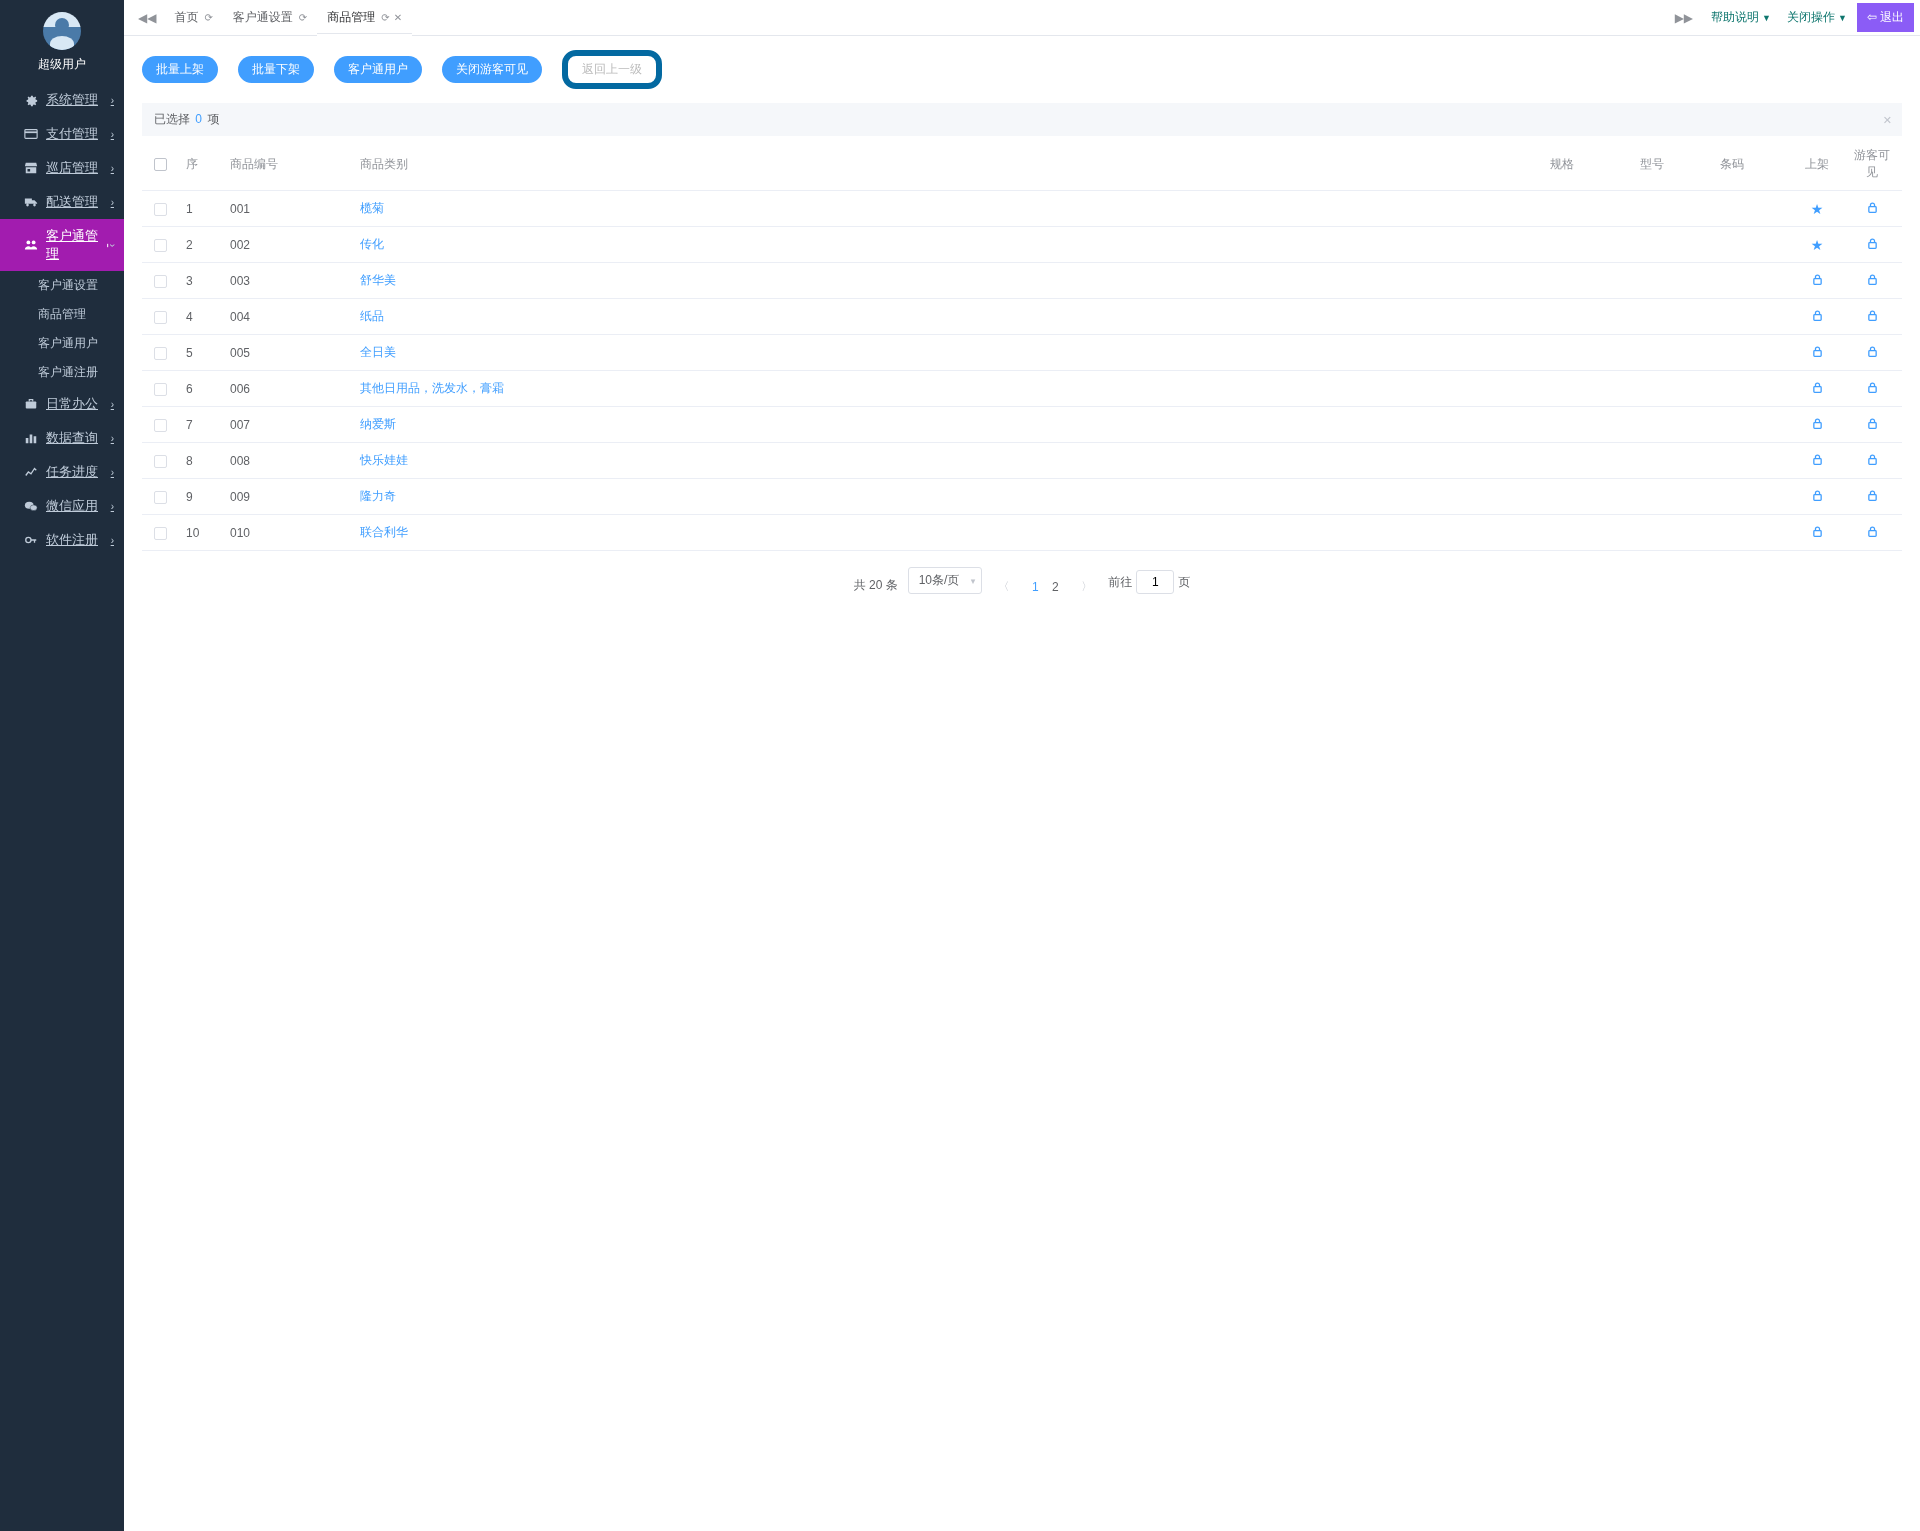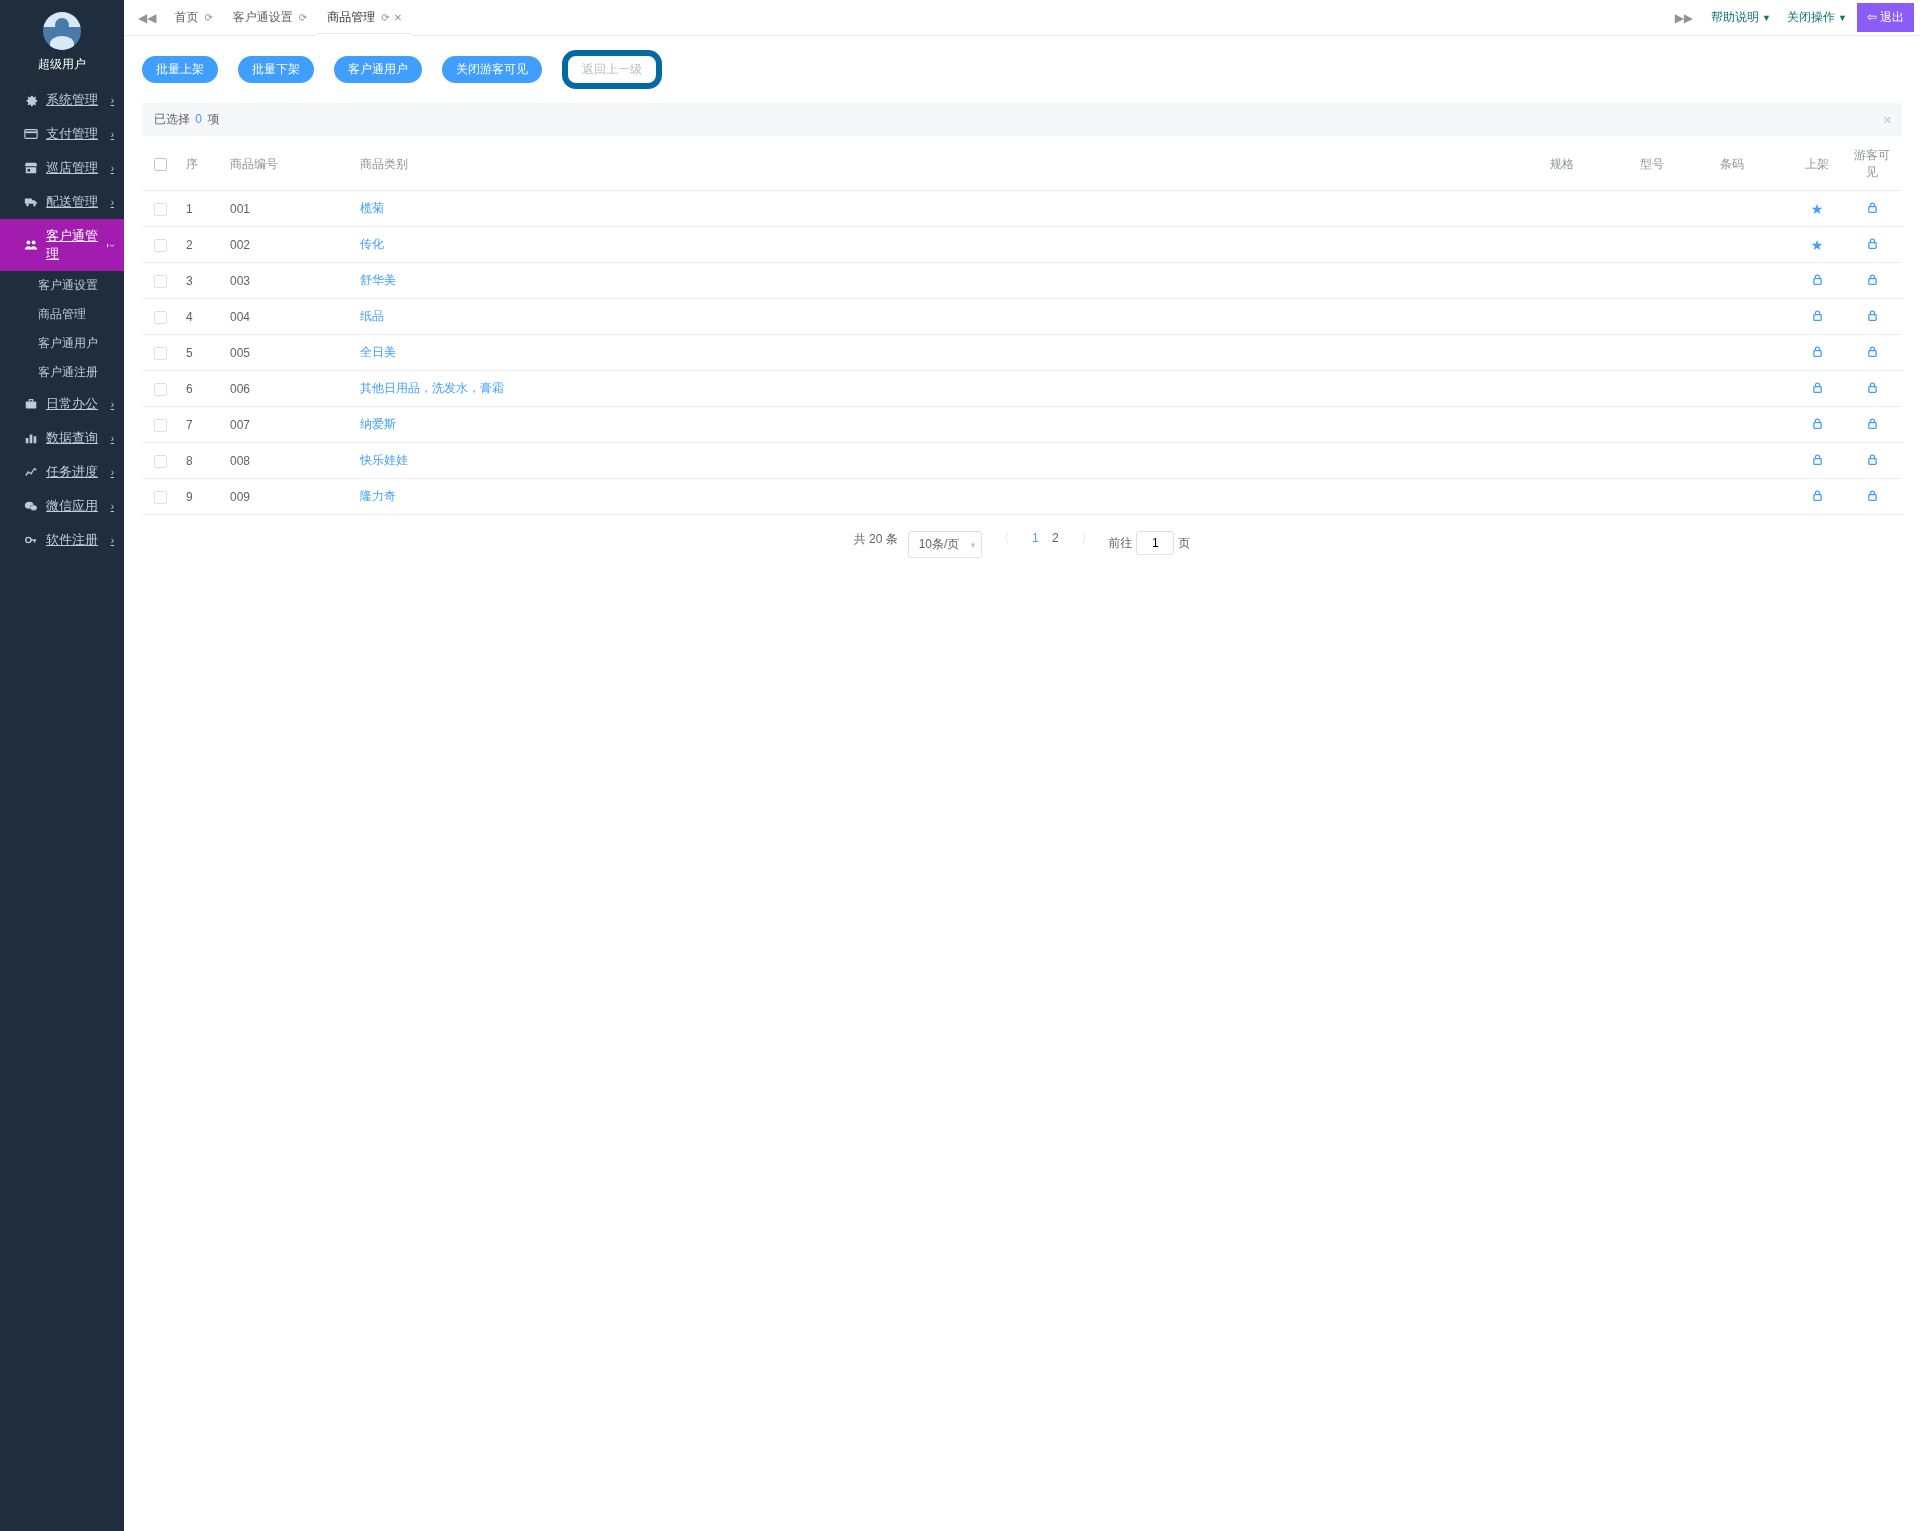--- a/index.html
+++ b/index.html
@@ -57,21 +57,21 @@
 th.col-barcode, td.col-barcode { width: 80px; }
 th.col-shelf, td.col-shelf { width: 50px; text-align: center; }
 th.col-guest, td.col-guest { width: 60px; text-align: center; }
 td.col-cat a { color: #409eff; text-decoration: none; cursor: pointer; margin-top: 17px; }
 .chk { width: 13px; height: 13px; border: 1px solid #dcdfe6; border-radius: 2px; display: inline-block; vertical-align: middle; cursor: pointer; }
 .chk.header { border-color: #c0c4cc; }
 
 .ico-star { color: #409eff; font-size: 14px; cursor: pointer; }
 .ico-lock { color: #409eff; font-size: 13px; cursor: pointer; }
 
-.pagination { display: flex; align-items: flex-start; justify-content: center; gap: 10px; padding: 16px 0; font-size: 12px; color: #606266; }
+.pagination { display: flex; align-items: flex-end; justify-content: center; gap: 10px; padding: 16px 0; font-size: 12px; color: #606266; }
 .page-select { border: 1px solid #dcdfe6; border-radius: 3px; padding: 4px 22px 4px 10px; font-size: 12px; background: #fff; position: relative; cursor: pointer; }
 .page-select::after { content: "▾"; position: absolute; right: 6px; top: 50%; transform: translateY(-50%); font-size: 9px; color: #c0c4cc; }
 .page-nav-btn { color: #c0c4cc; padding: 0 6px; cursor: pointer; font-size: 11px; }
 .page-num { padding: 0 6px; cursor: pointer; min-width: 20px; text-align: center; }
 .page-num.active { color: #409eff; font-weight: 500; }
 .page-goto { display: flex; align-items: center; gap: 4px; }
 .page-goto input { width: 38px; height: 24px; border: 1px solid #dcdfe6; border-radius: 3px; text-align: center; font-size: 12px; }
 
 
 .nav-icon svg { width: 14px; height: 14px; fill: currentColor; }
@@ -365,20 +365,37 @@
               <td class="col-guest"><span class="ico-lock"><svg width="13" height="13" viewBox="0 0 16 16" fill="none" stroke="#409eff" stroke-width="1.6">
                     <rect x="3.5" y="7" width="9" height="7" rx="1"></rect>
                     <path d="M5.5 7V5a2.5 2.5 0 015 0v2"></path>
                   </svg></span></td>
             </tr>
             <tr>
               <td class="col-chk"><span class="chk"></span></td>
               <td class="col-seq">9</td>
               <td class="col-code">009</td>
               <td class="col-cat"><a>隆力奇</a></td>
+              <td class="col-spec"></td>
+              <td class="col-model"></td>
+              <td class="col-barcode"></td>
+              <td class="col-shelf"><span class="ico-lock"><svg width="13" height="13" viewBox="0 0 16 16" fill="none" stroke="#409eff" stroke-width="1.6">
+                    <rect x="3.5" y="7" width="9" height="7" rx="1"></rect>
+                    <path d="M5.5 7V5a2.5 2.5 0 015 0v2"></path>
+                  </svg></span></td>
+              <td class="col-guest"><span class="ico-lock"><svg width="13" height="13" viewBox="0 0 16 16" fill="none" stroke="#409eff" stroke-width="1.6">
+                    <rect x="3.5" y="7" width="9" height="7" rx="1"></rect>
+                    <path d="M5.5 7V5a2.5 2.5 0 015 0v2"></path>
+                  </svg></span></td>
+            </tr>
+            <tr>
+              <td class="col-chk"><span class="chk"></span></td>
+              <td class="col-seq">10</td>
+              <td class="col-code">010</td>
+              <td class="col-cat"><a>联合利华</a></td>
               <td class="col-spec"></td>
               <td class="col-model"></td>
               <td class="col-barcode"></td>
               <td class="col-shelf"><span class="ico-lock"><svg width="13" height="13" viewBox="0 0 16 16" fill="none" stroke="#409eff" stroke-width="1.6">
                     <rect x="3.5" y="7" width="9" height="7" rx="1"></rect>
                     <path d="M5.5 7V5a2.5 2.5 0 015 0v2"></path>
                   </svg></span></td>
               <td class="col-guest"><span class="ico-lock"><svg width="13" height="13" viewBox="0 0 16 16" fill="none" stroke="#409eff" stroke-width="1.6">
                     <rect x="3.5" y="7" width="9" height="7" rx="1"></rect>
                     <path d="M5.5 7V5a2.5 2.5 0 015 0v2"></path>

